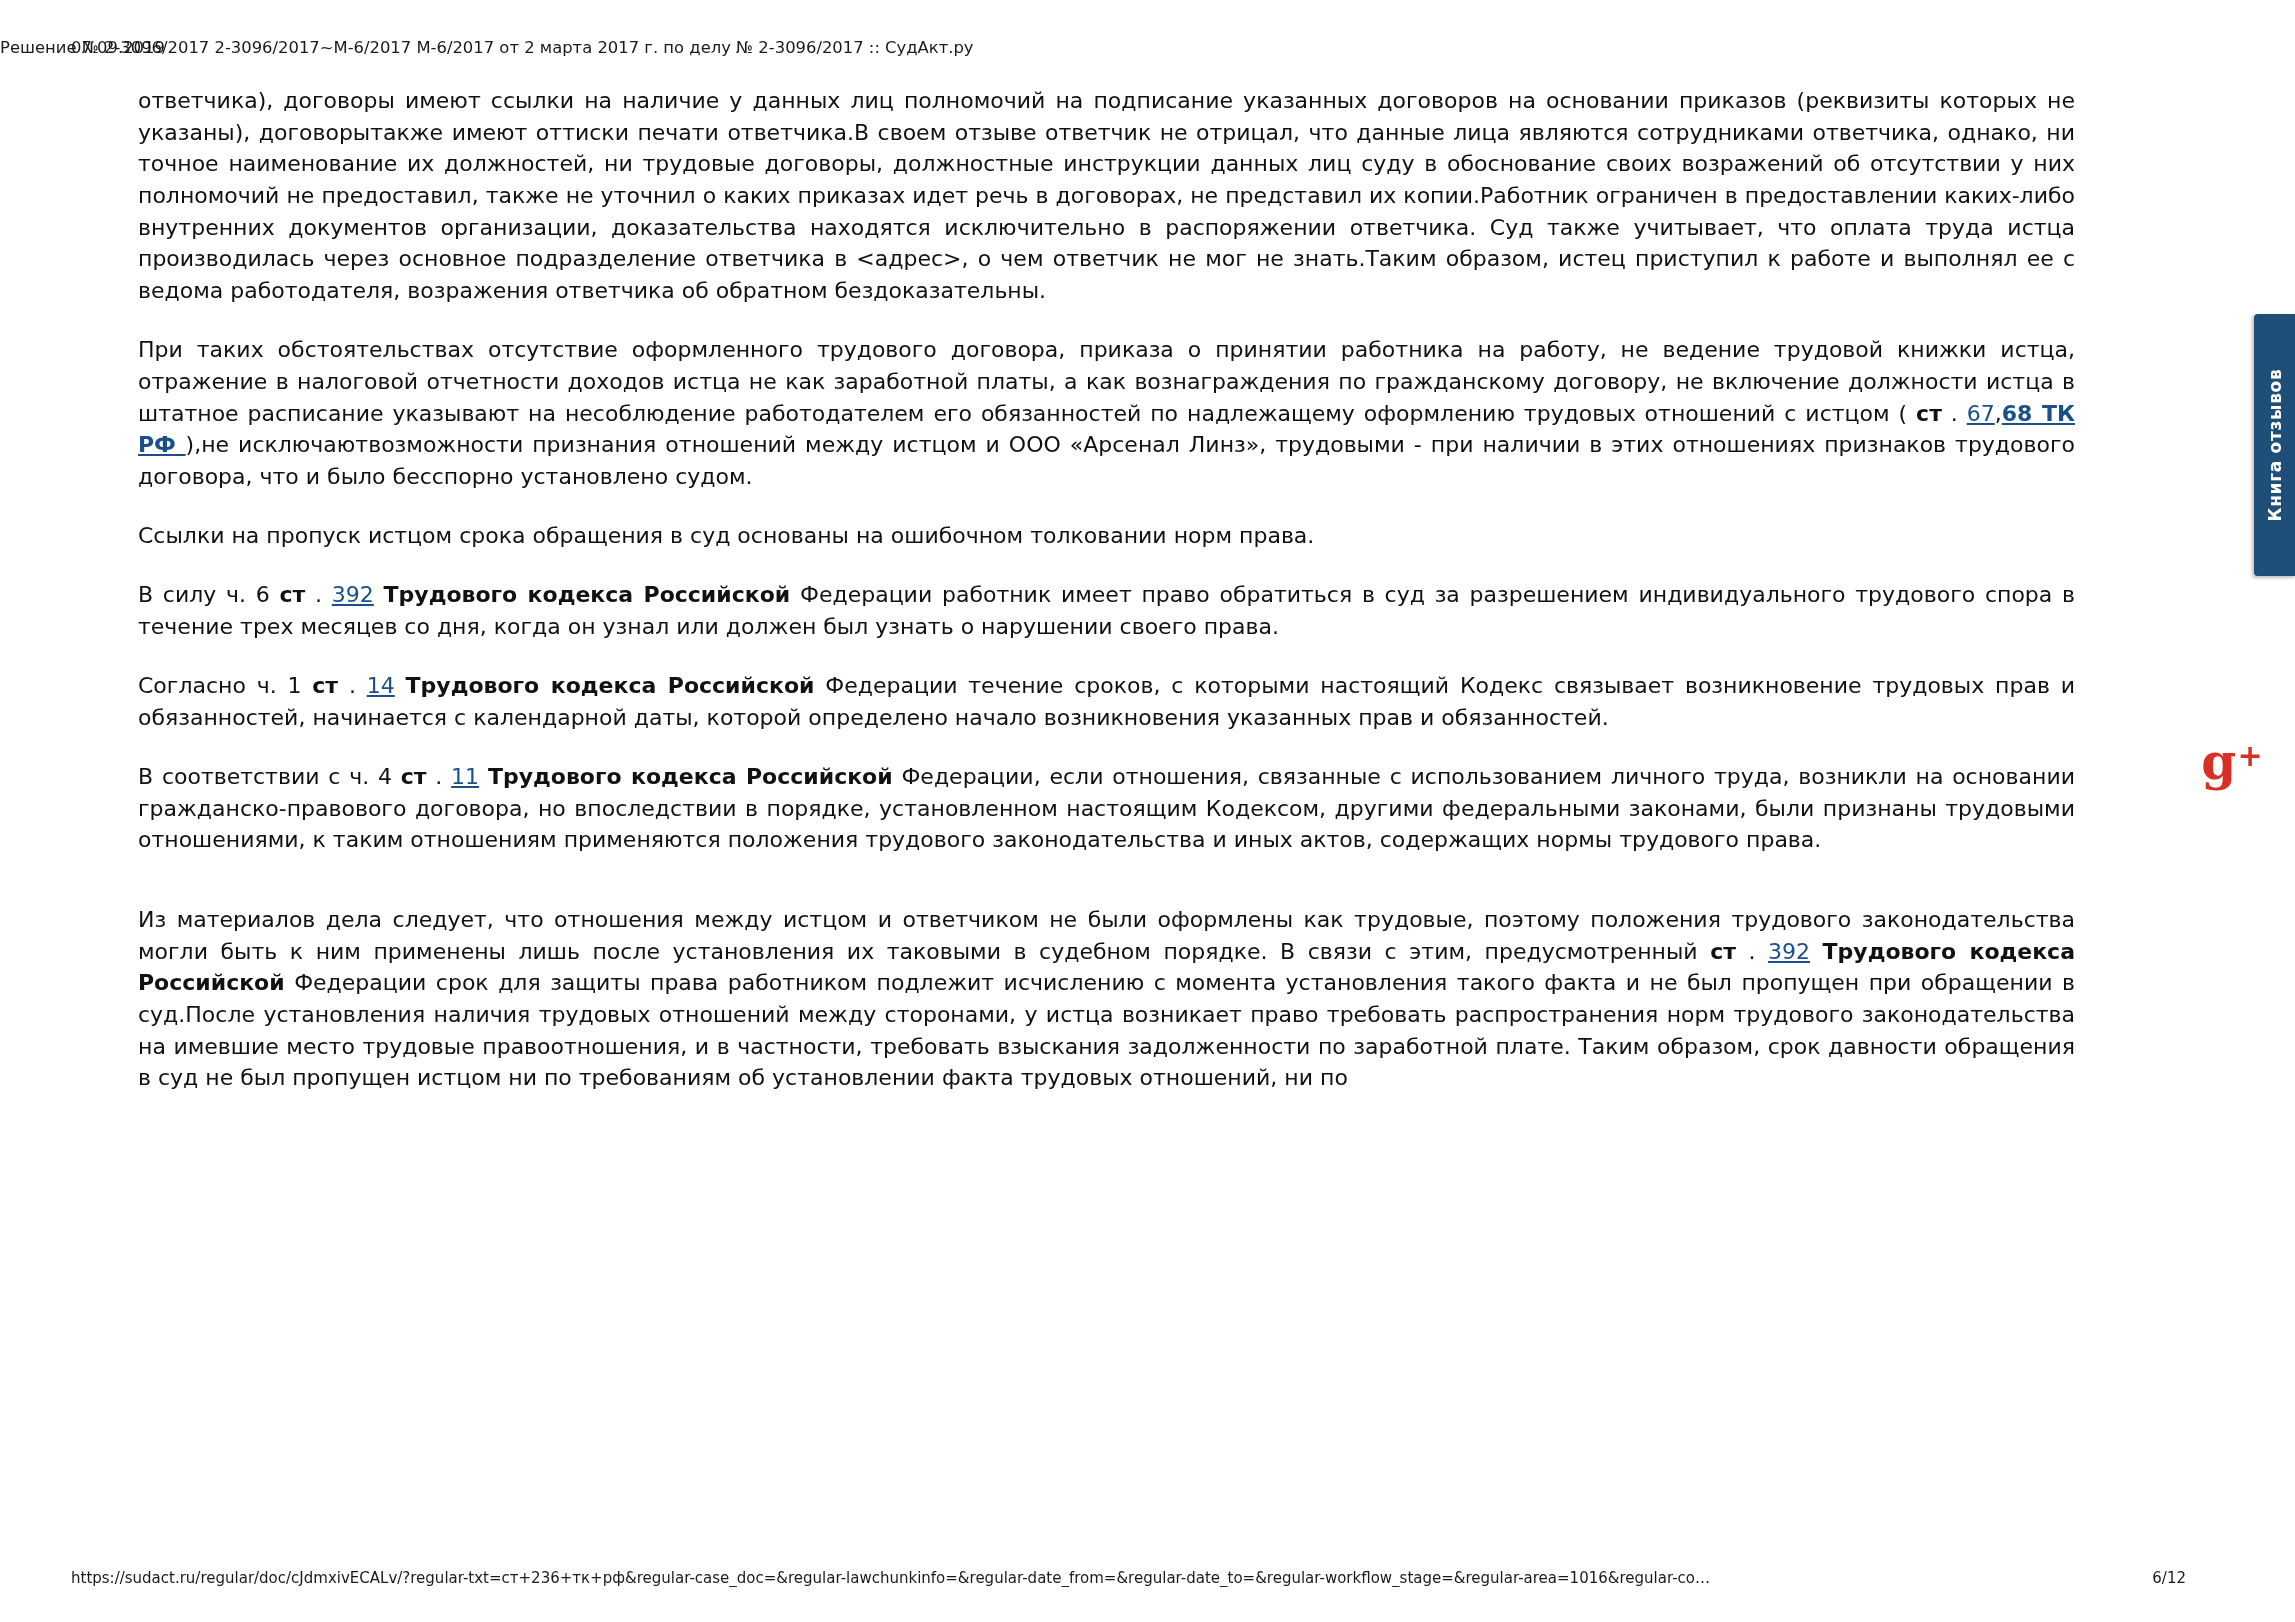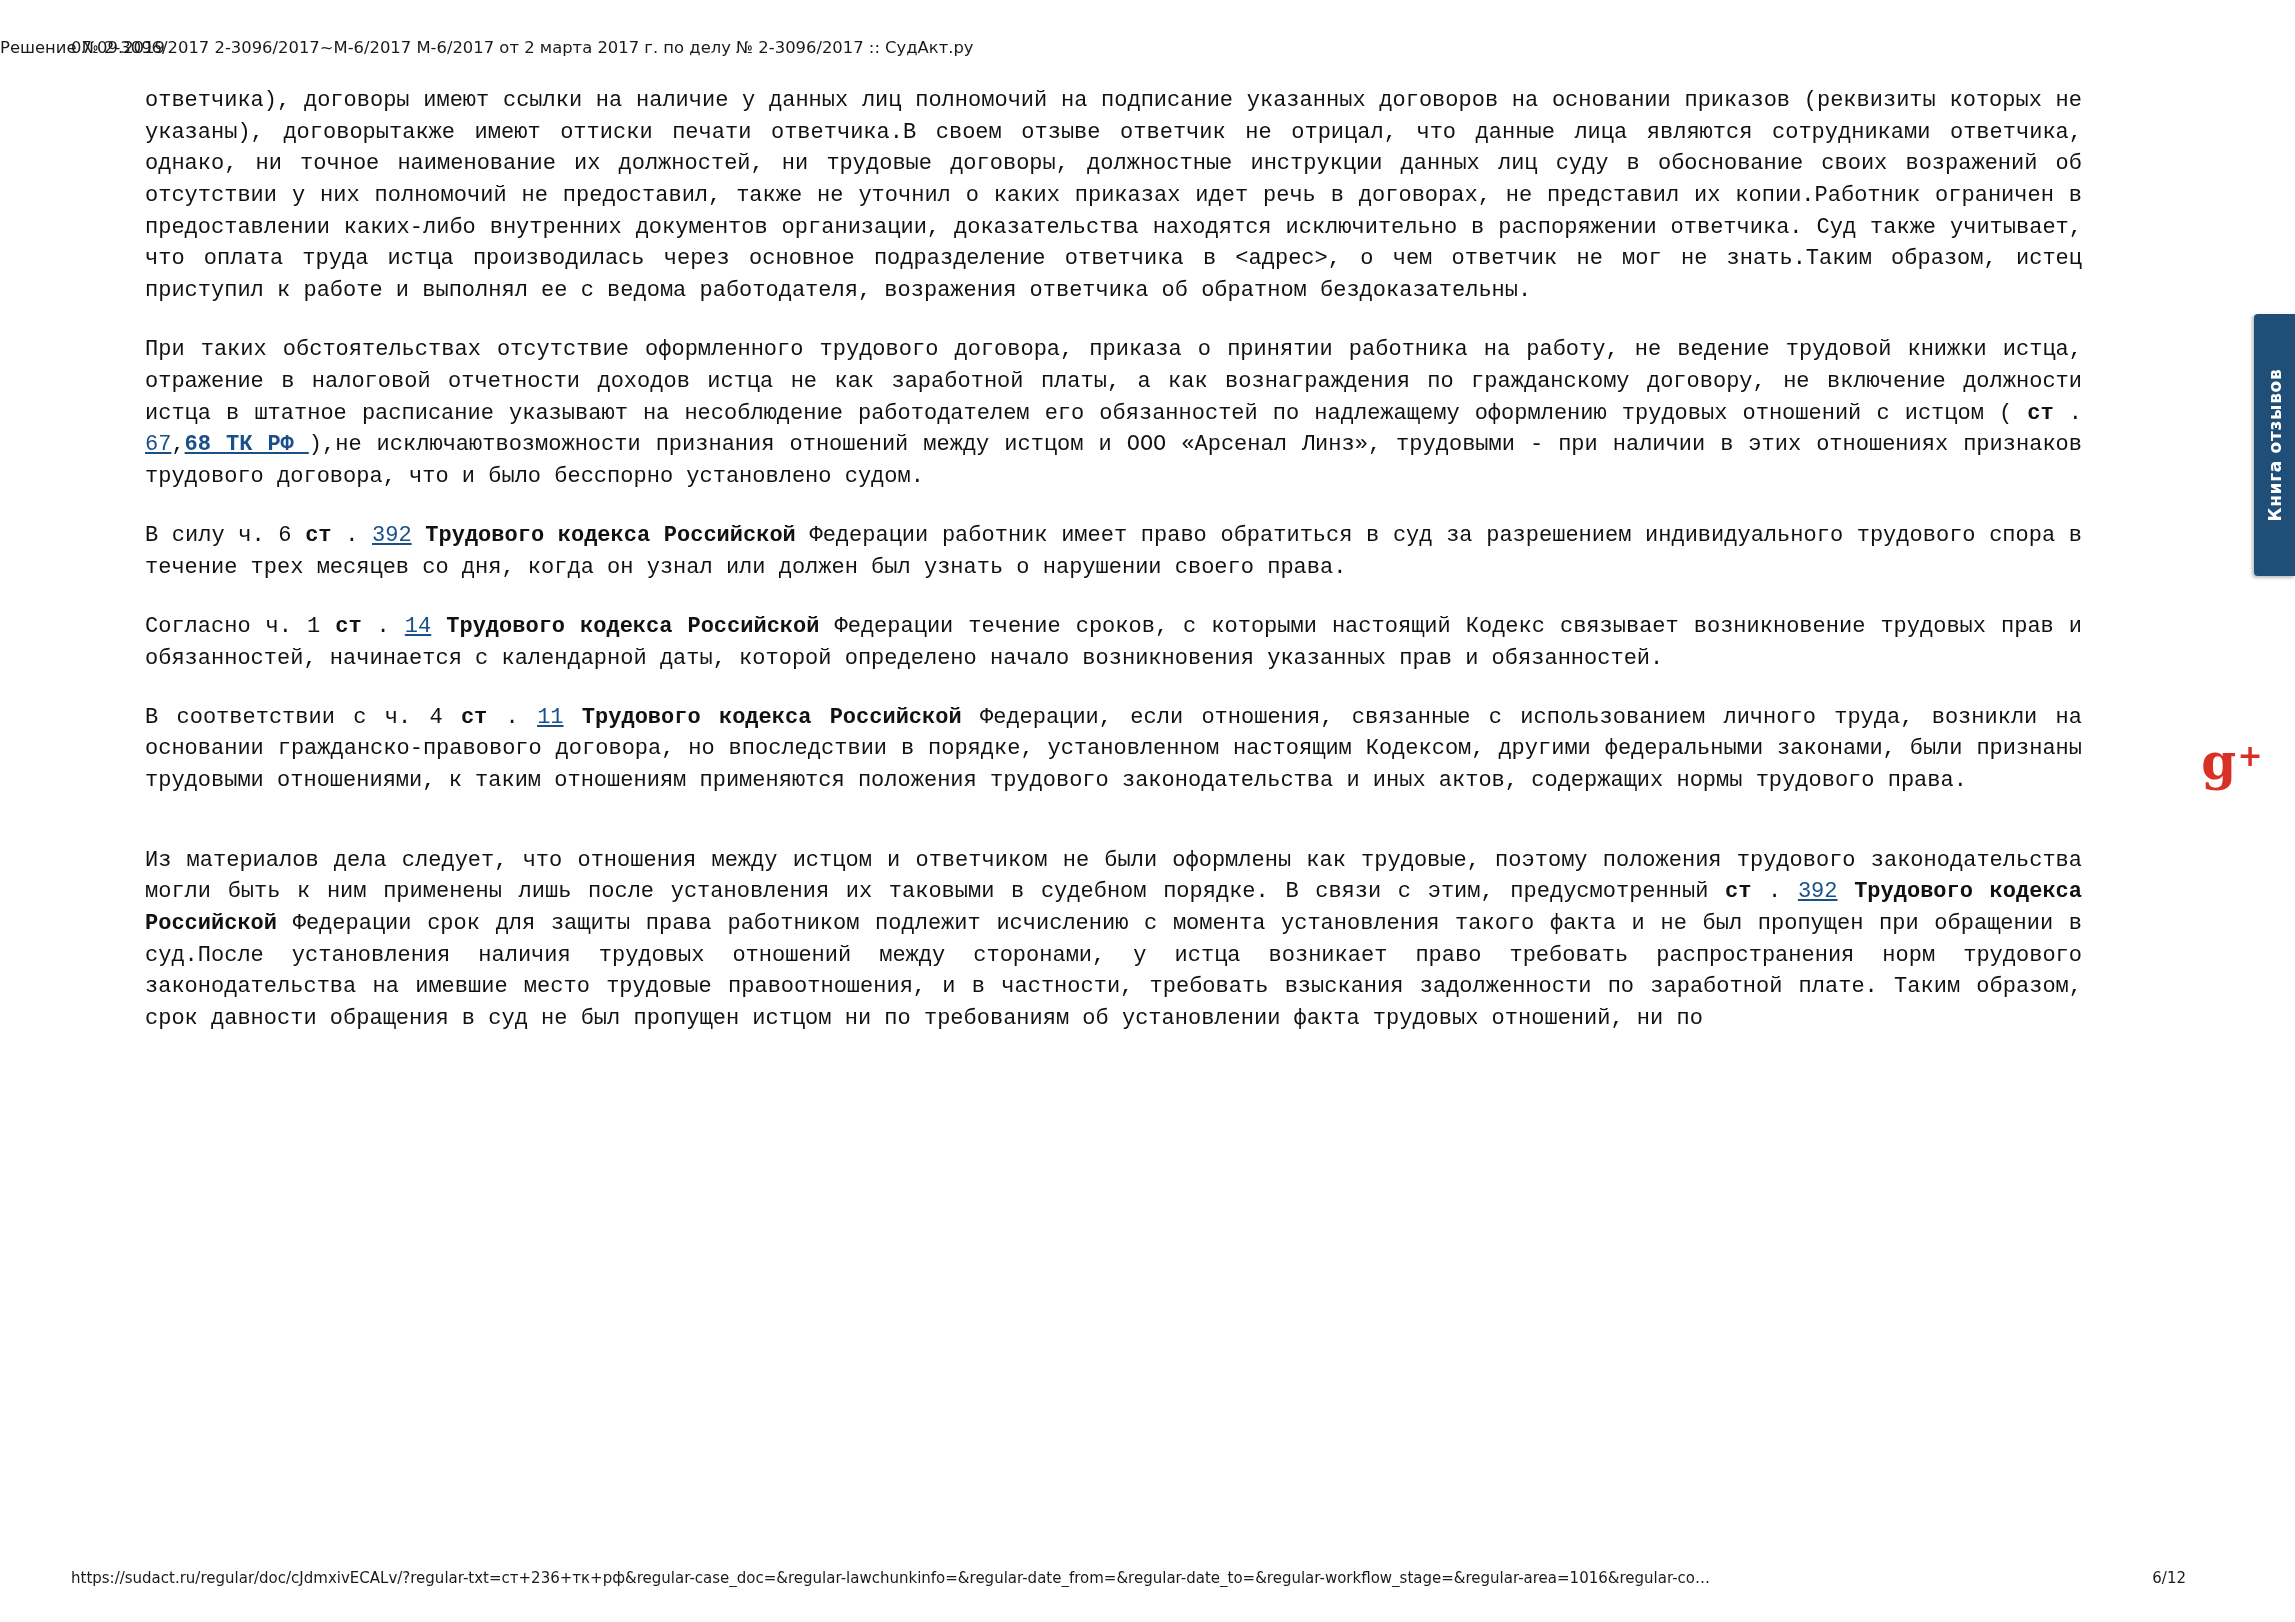--- a/index.html
+++ b/index.html
@@ -63,28 +63,27 @@
   .footer-page {
     position: absolute;
     right: 70px;
     top: 0;
     white-space: nowrap;
   }
 
   
   .doc-body {
     position: absolute;
-    left: 145px;
+    left: 138px;
     top: 85px;
     width: 1937px;
     font-size: 22px;
     line-height: 1.44;
     color: #111111;
     text-align: left;
-    font-family: Liberation Mono, monospace;
   }
   .para {
     margin: 0 0 27.5px 0;
     text-align: justify;
     text-justify: inter-word;
   }
   .para:last-child { margin-bottom: 0; margin-top: 48px; }
   .lnk {
     color: #1a4f8a;
     text-decoration: underline;
@@ -147,20 +146,21 @@
 <body>
 
 <div class="page-header">
   <span class="header-date">07.09.2019</span>
   <span class="header-title">Решение № 2-3096/2017 2-3096/2017~М-6/2017 М-6/2017 от 2 марта 2017 г. по делу № 2-3096/2017 :: СудАкт.ру</span>
 </div>
 
 <div class="doc-body" id="doc-body">
     <p class="para"><span>ответчика), договоры имеют ссылки на наличие у данных лиц полномочий на подписание указанных договоров на основании приказов (реквизиты которых не указаны), договорытакже имеют оттиски печати ответчика.В своем отзыве ответчик не отрицал, что данные лица являются сотрудниками ответчика, однако, ни точное наименование их должностей, ни трудовые договоры, должностные инструкции данных лиц суду в обоснование своих возражений об отсутствии у них полномочий не предоставил, также не уточнил о каких приказах идет речь в договорах, не представил их копии.Работник ограничен в предоставлении каких-либо внутренних документов организации, доказательства находятся исключительно в распоряжении ответчика. Суд также учитывает, что оплата труда истца производилась через основное подразделение ответчика в &lt;адрес&gt;, о чем ответчик не мог не знать.Таким образом, истец приступил к работе и выполнял ее с ведома работодателя, возражения ответчика об обратном бездоказательны.</span></p>
     <p class="para"><span>При таких обстоятельствах отсутствие оформленного трудового договора, приказа о принятии работника на работу, не ведение трудовой книжки истца, отражение в налоговой отчетности доходов истца не как заработной платы, а как вознаграждения по гражданскому договору, не включение должности истца в штатное расписание указывают на несоблюдение работодателем его обязанностей по надлежащему оформлению трудовых отношений с истцом ( </span><span class="b">ст</span><span> . </span><a class="lnk" href="#">67</a><span>,</span><a class="lnk b" href="#">68 ТК РФ </a><span>),не исключаютвозможности признания отношений между истцом и ООО «Арсенал Линз», трудовыми - при наличии в этих отношениях признаков трудового договора, что и было бесспорно установлено судом.</span></p>
+    <p class="para"><span>Ссылки на пропуск истцом срока обращения в суд основаны на ошибочном толковании норм права.</span></p>
     <p class="para"><span>В силу ч. 6 </span><span class="b">ст</span><span> . </span><a class="lnk" href="#">392</a><span> </span><span class="b">Трудового кодекса Российской</span><span> Федерации работник имеет право обратиться в суд за разрешением индивидуального трудового спора в течение трех месяцев со дня, когда он узнал или должен был узнать о нарушении своего права.</span></p>
     <p class="para"><span>Согласно ч. 1 </span><span class="b">ст</span><span> . </span><a class="lnk" href="#">14</a><span> </span><span class="b">Трудового кодекса Российской</span><span> Федерации течение сроков, с которыми настоящий Кодекс связывает возникновение трудовых прав и обязанностей, начинается с календарной даты, которой определено начало возникновения указанных прав и обязанностей.</span></p>
     <p class="para"><span>В соответствии с ч. 4 </span><span class="b">ст</span><span> . </span><a class="lnk" href="#">11</a><span> </span><span class="b">Трудового кодекса Российской</span><span> Федерации, если отношения, связанные с использованием личного труда, возникли на основании гражданско-правового договора, но впоследствии в порядке, установленном настоящим Кодексом, другими федеральными законами, были признаны трудовыми отношениями, к таким отношениям применяются положения трудового законодательства и иных актов, содержащих нормы трудового права.</span></p>
     <p class="para"><span>Из материалов дела следует, что отношения между истцом и ответчиком не были оформлены как трудовые, поэтому положения трудового законодательства могли быть к ним применены лишь после установления их таковыми в судебном порядке. В связи с этим, предусмотренный </span><span class="b">ст</span><span> . </span><a class="lnk" href="#">392</a><span> </span><span class="b">Трудового кодекса Российской</span><span> Федерации срок для защиты права работником подлежит исчислению с момента установления такого факта и не был пропущен при обращении в суд.После установления наличия трудовых отношений между сторонами, у истца возникает право требовать распространения норм трудового законодательства на имевшие место трудовые правоотношения, и в частности, требовать взыскания задолженности по заработной плате. Таким образом, срок давности обращения в суд не был пропущен истцом ни по требованиям об установлении факта трудовых отношений, ни по</span></p>
   </div>
 
 <div class="feedback-tab">
   <span>Книга отзывов</span>
 </div>
 

